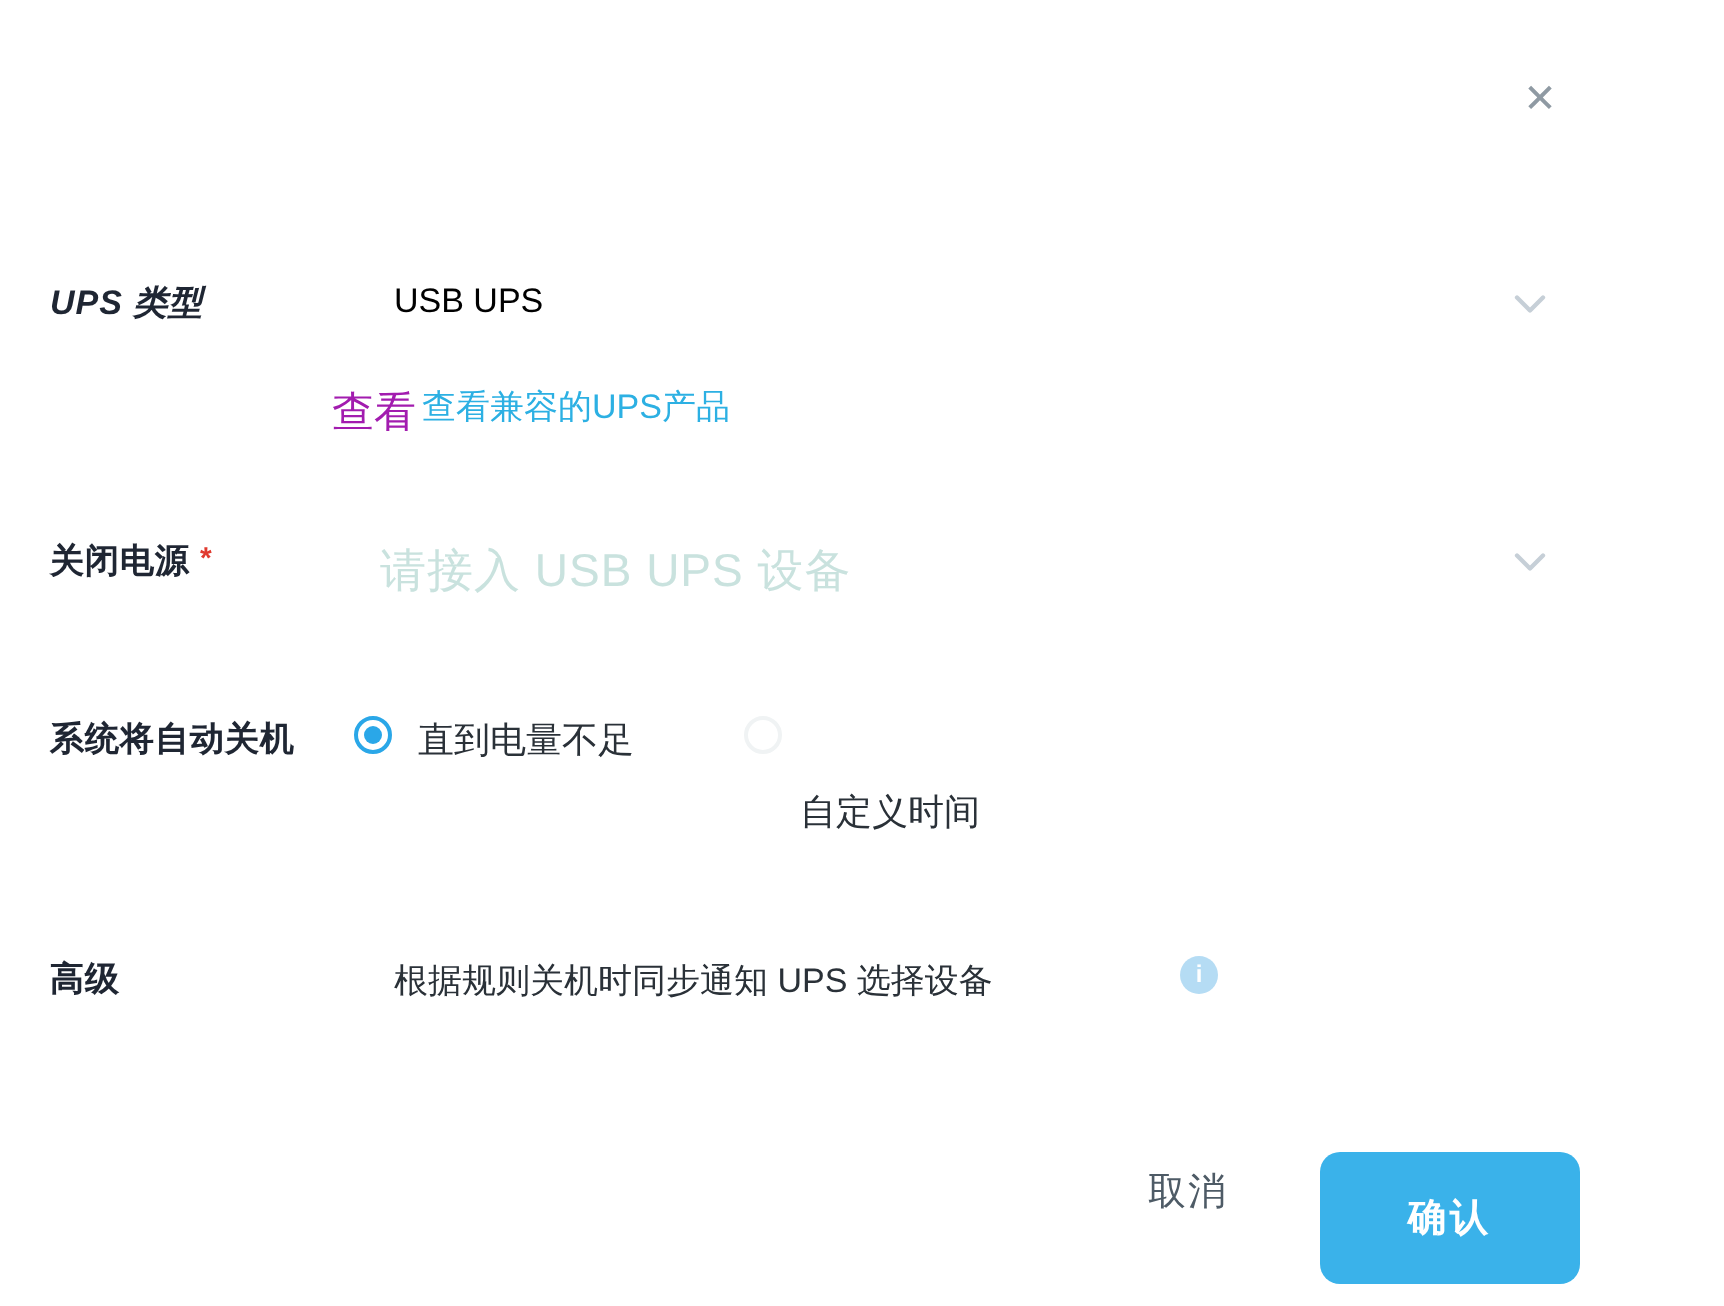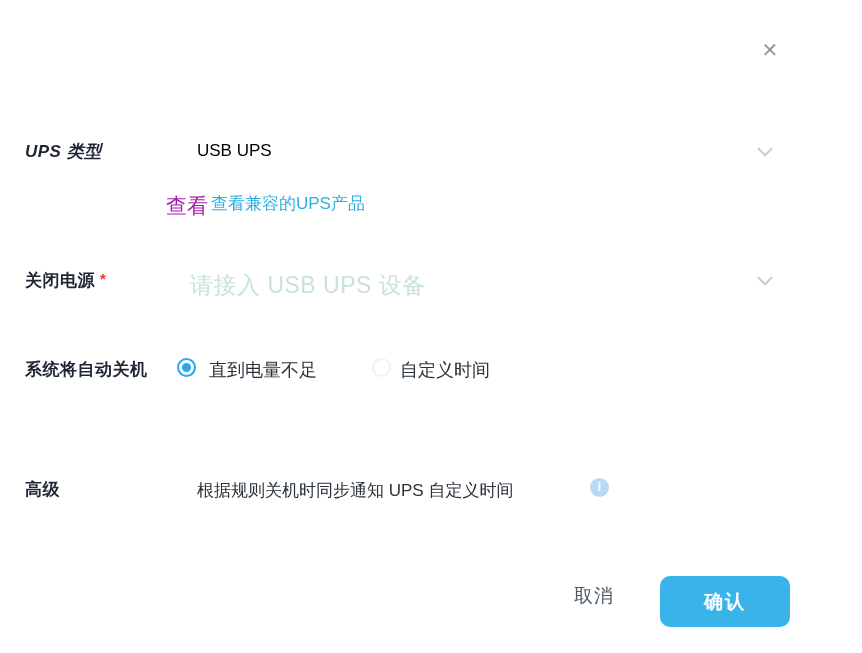--- a/index.html
+++ b/index.html
@@ -68,21 +68,21 @@
     cursor: pointer; background: #fff;
   }
   .radio-1 { left: 177px; border: 2px solid #2aa7e8; }
   .radio-2 { left: 372px; border: 2px solid #f0f3f4; }
   .radio-dot { width: 9px; height: 9px; border-radius: 50%; background: #2aa7e8; }
   .option-label {
     position: absolute; top: 358px;
     font-size: 18px; color: #2a3138; cursor: pointer; white-space: nowrap;
   }
   .option-1 { left: 209px; }
-  .option-2 { left: 400px; }
+  .option-2 { left: 400px; margin-top: 36px; }
 
   .hint-text {
     position: absolute; left: 186px; top: 404px;
     font-size: 17px; color: #a9ddd7; letter-spacing: 0.5px; white-space: nowrap;
   }
 
   .advanced-text {
     position: absolute; left: 197px; top: 479px;
     font-size: 17px; color: #2a3138; white-space: nowrap;
   }
@@ -97,21 +97,21 @@
   .cancel-btn {
     position: absolute; left: 538px; top: 580px;
     width: 76px; height: 32px;
     background: none; border: none; padding: 0;
     font-size: 19px; color: #4e5b66; cursor: pointer; text-align: right;
     font-family: "Liberation Sans", "DejaVu Sans", sans-serif;
     letter-spacing: 1px;
   }
   .confirm-btn {
     position: absolute; left: 660px; top: 576px;
-    width: 130px; height: 51px;
+    width: 130px; height: 66px;
     background: #3ab2ea; border: none; border-radius: 10px;
     font-size: 19px; font-weight: 700; color: #ffffff; cursor: pointer;
     font-family: "Liberation Sans", "DejaVu Sans", sans-serif;
     letter-spacing: 2px;
   }
 </style>
 </head>
 <body>
 
 <div class="dialog">
@@ -140,19 +140,19 @@
 
   <div class="field-label lbl-shutdown">系统将自动关机</div>
   <span class="radio radio-1">
     <span class="radio-dot"></span>
   </span>
   <span class="option-label option-1">直到电量不足</span>
   <span class="radio radio-2"></span>
   <span class="option-label option-2">自定义时间</span>
 
   <div class="field-label lbl-advanced">高级</div>
-  <div class="advanced-text">根据规则关机时同步通知 UPS 自定义时间</div>
+  <div class="advanced-text">根据规则关机时同步通知 UPS 选择设备</div>
   <i class="info-icon">i</i>
 
   <button class="cancel-btn">取消</button>
   <button class="confirm-btn">确认</button>
 
 </div>
 
 </body></html>

